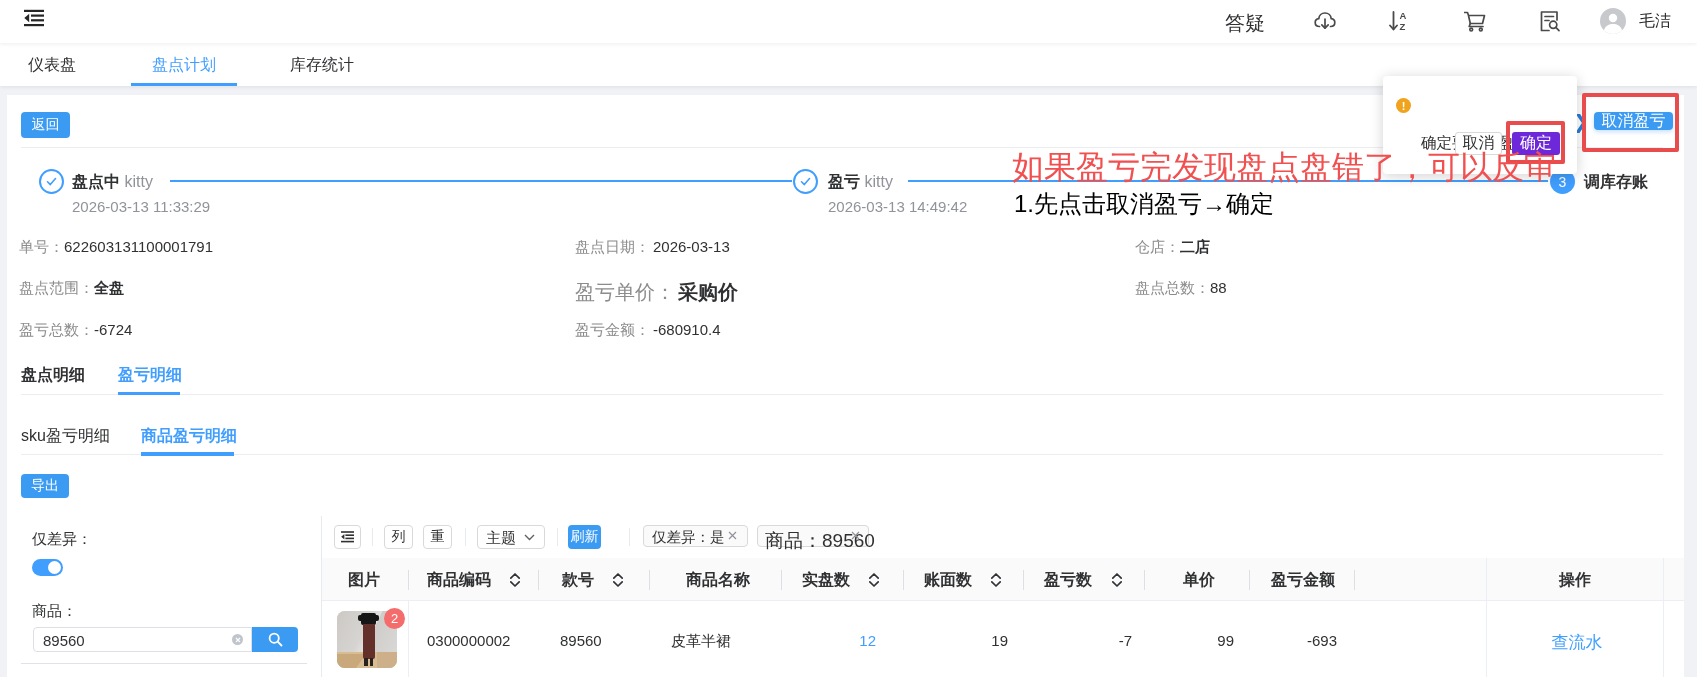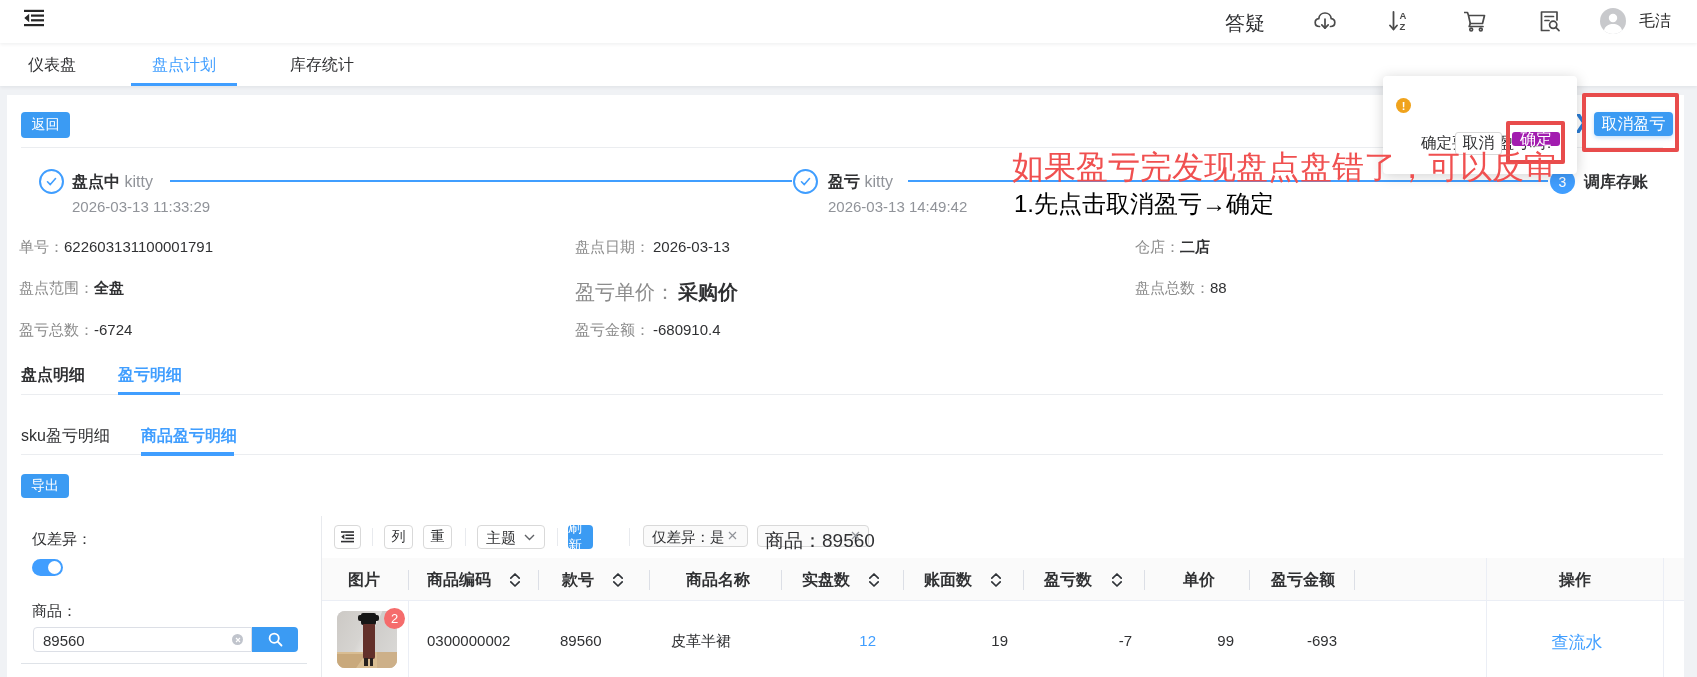--- a/index.html
+++ b/index.html
@@ -155,21 +155,21 @@
 <div class="vline" style="left:372px;top:528px;height:18px;"></div>
 <div class="abs" style="left:384px;top:525px;width:29px;height:24px;border:1px solid #d9d9d9;border-radius:4px;background:#fff;font-size:14px;color:#303133;display:flex;align-items:center;justify-content:center;">列</div>
 <div class="abs" style="left:423px;top:525px;width:29px;height:24px;border:1px solid #d9d9d9;border-radius:4px;background:#fff;font-size:14px;color:#303133;display:flex;align-items:center;justify-content:center;">重</div>
 <div class="vline" style="left:465px;top:528px;height:18px;"></div>
 <div class="abs" style="left:477px;top:525px;width:68px;height:24px;border:1px solid #d9d9d9;border-radius:4px;background:#fff;"></div>
 <div class="abs" style="left:486px;top:529px;font-size:15px;color:#303133;">主题</div>
 <svg class="abs" style="left:524px;top:534px;" width="11" height="7" viewBox="0 0 11 7" fill="none" stroke="#606266" stroke-width="1.4">
     <path d="M1 1 L5.5 5.5 L10 1"></path>
   </svg>
 <div class="vline" style="left:557px;top:528px;height:18px;"></div>
-<div class="btn" style="left:568px;top:525px;width:25px;height:24px;">刷新</div>
+<div class="btn" style="left:568px;top:525px;width:33px;height:24px;">刷新</div>
 <div class="vline" style="left:629px;top:528px;height:18px;"></div>
 <div class="abs" style="left:643px;top:525px;width:105px;height:22px;border:1px solid #d9d9d9;border-radius:4px;background:#fafafa;"></div>
 <div class="abs" style="left:652px;top:528px;font-size:14.5px;color:#303133;">仅差异：是</div>
 <svg class="abs" style="left:728px;top:531px;" width="9" height="9" viewBox="0 0 9 9" stroke="#909399" stroke-width="1.2">
     <path d="M1 1 L8 8 M8 1 L1 8"></path>
   </svg>
 <div class="abs" style="left:757px;top:525px;width:112px;height:22px;border:1px solid #d9d9d9;border-radius:4px;background:#fafafa;"></div>
 <div class="abs" style="left:765px;top:528px;font-size:19px;color:#303133;">商品：89560</div>
 <svg class="abs" style="left:851px;top:531px;" width="9" height="9" viewBox="0 0 9 9" stroke="#909399" stroke-width="1.2">
     <path d="M1 1 L8 8 M8 1 L1 8"></path>
@@ -246,25 +246,25 @@
 <div class="tdr" style="left:1008px;">19</div>
 <div class="tdr" style="left:1132px;">-7</div>
 <div class="tdr" style="left:1234px;">99</div>
 <div class="tdr" style="left:1337px;">-693</div>
 <div class="td" style="left:1577px;transform:translateX(-50%);color:#409eff;font-size:17px;top:631px;">查流水</div>
 
 <div class="abs" style="left:1575px;top:108px;width:9px;height:34px;overflow:hidden;z-index:7;">
   <div style="font-size:28px;font-weight:bold;color:#2a7cd4;font-family:'Liberation Sans',sans-serif;">X</div>
 </div>
 
-<div class="btn" style="left:1594px;top:112px;width:79px;height:24px;font-size:16px;font-weight:500;z-index:6;box-shadow:0 2px 4px rgba(56,142,235,.28);">取消盈亏</div>
+<div class="btn" style="left:1594px;top:112px;width:79px;height:18px;font-size:16px;font-weight:500;z-index:6;box-shadow:0 2px 4px rgba(56,142,235,.28);">取消盈亏</div>
 
 <div class="abs" style="left:1383px;top:76px;width:194px;height:98px;background:#fff;border-radius:4px;box-shadow:0 2px 14px rgba(0,0,0,.18);z-index:8;"></div>
 <div class="abs" style="left:1396px;top:98px;width:15px;height:15px;border-radius:50%;background:#f0a31c;color:#fff;font-size:11px;font-weight:bold;display:flex;align-items:center;justify-content:center;z-index:9;">!</div>
 <div class="abs" style="left:1421px;top:97px;font-size:15.5px;color:#303133;z-index:9;white-space:nowrap;margin-top:36px;">确定要取消盈亏吗?</div>
 <div class="abs" style="left:1455px;top:132px;width:47px;height:23px;border:1px solid #d9d9d9;border-radius:3px;background:#fff;font-size:16px;color:#303133;display:flex;align-items:center;justify-content:center;z-index:9;">取消</div>
-<div class="abs" style="left:1512px;top:132px;width:48px;height:14px;border-radius:3px;background:#a21caf;font-size:16px;color:#fff;display:flex;align-items:center;justify-content:center;z-index:9;">确定</div>
+<div class="abs" style="left:1512px;top:132px;width:48px;height:23px;border-radius:3px;background:#6d28d9;font-size:16px;color:#fff;display:flex;align-items:center;justify-content:center;z-index:9;">确定</div>
 
 <div class="abs" style="left:1506px;top:121px;width:59px;height:43px;border:4px solid #e84c4c;border-radius:2px;z-index:10;"></div>
 <div class="abs" style="left:1582px;top:93px;width:97px;height:59px;border:4px solid #e84c4c;border-radius:2px;z-index:10;"></div>
 
 <div class="abs" style="left:1012px;top:151px;font-size:32px;line-height:1;color:#f05050;z-index:11;white-space:nowrap;">如果盈亏完发现盘点盘错了，可以反审</div>
 <div class="abs" style="left:1014px;top:184px;font-size:24px;line-height:1;color:#000000;z-index:11;white-space:nowrap;margin-top:8px;">1.先点击取消盈亏→确定</div>
 
 </body></html>

